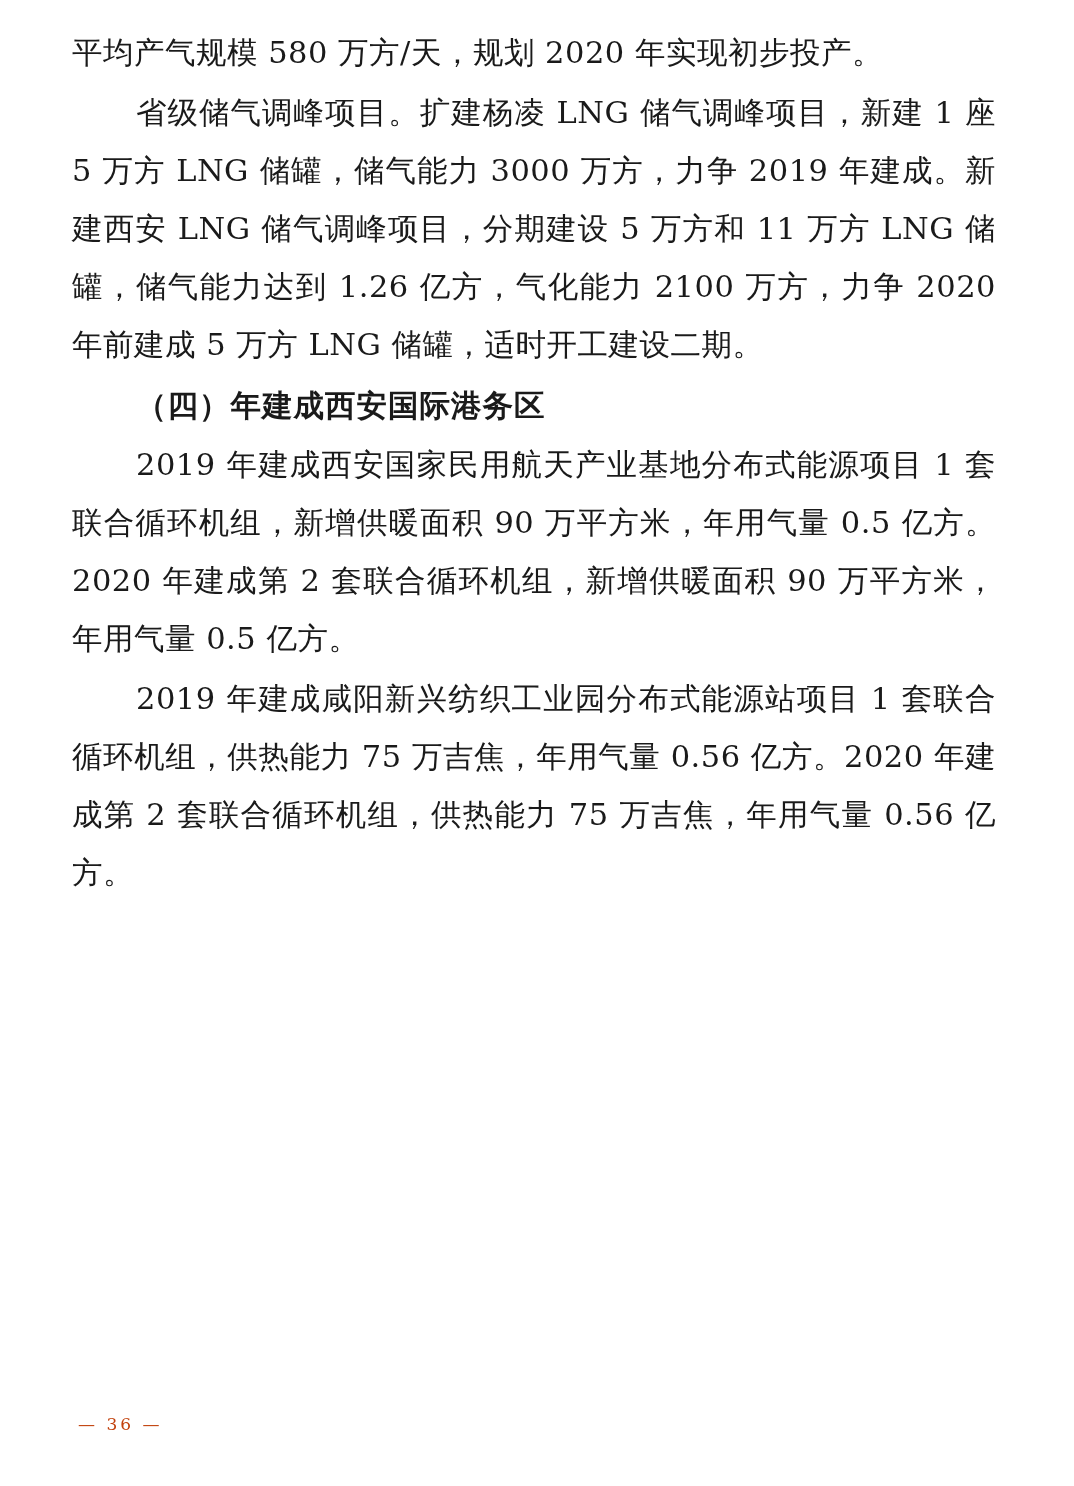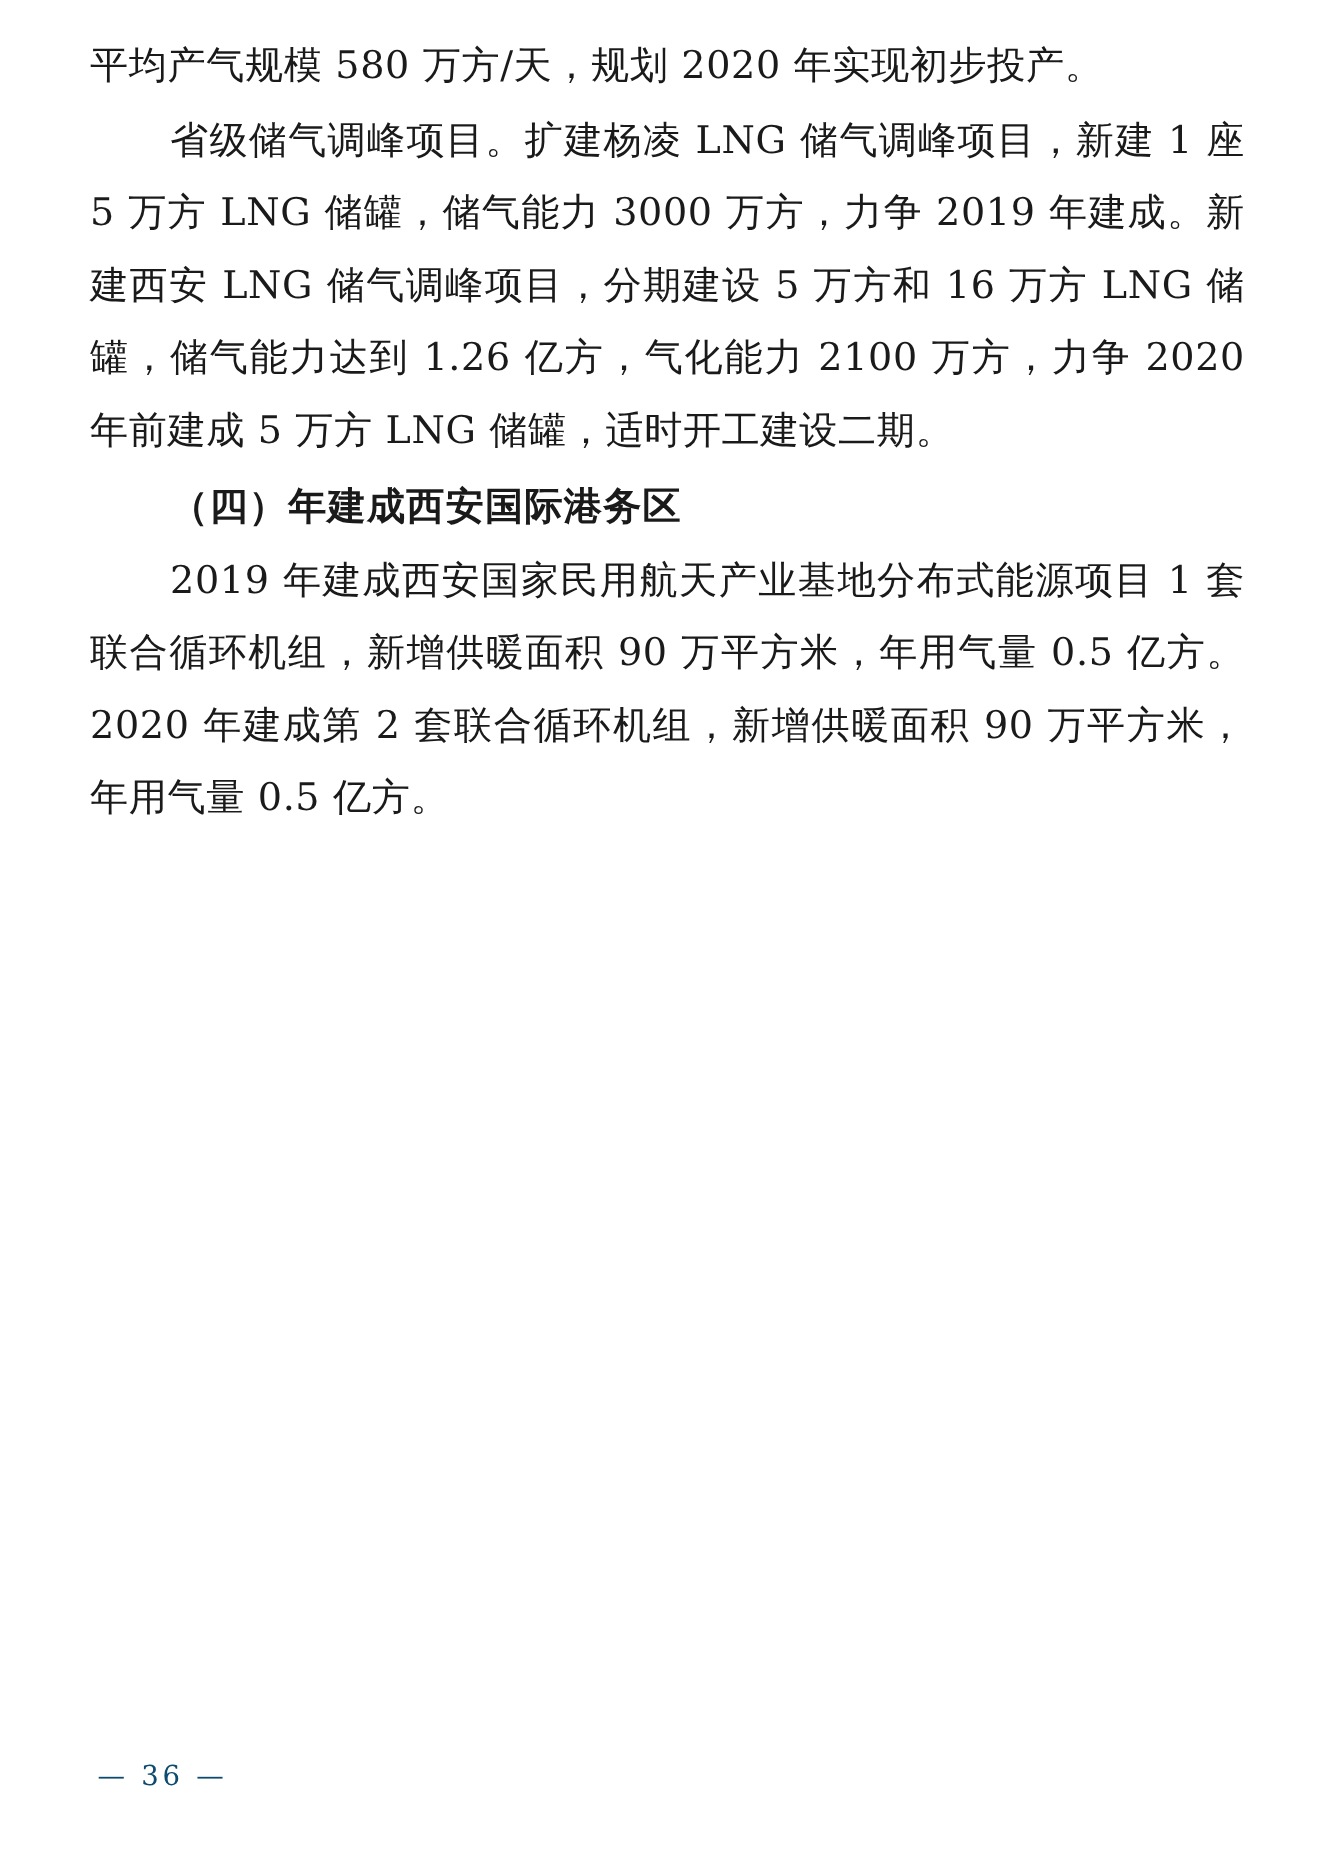--- a/index.html
+++ b/index.html
@@ -45,36 +45,37 @@
   .lead-bold {
     font-weight: normal;
   }
   .footer {
     position: absolute;
     left: 0;
     right: 0;
     bottom: 52px;
     text-align: left;
     padding-left: 78px;
-    font-size: 22px;
+    font-size: 17px;
     letter-spacing: 3px;
-    color: #0c4a6e;
+    color: #c2410c;
   }
 </style>
 </head>
 <body>
 
 <div class="page">
 
   <p class="para">平均产气规模 580 万方/天，规划 2020 年实现初步投产。</p>
 
-  <p class="para indent"><span class="lead-bold">省级储气调峰项目。</span><span>扩建杨凌 LNG 储气调峰项目，新建 1 座 5 万方 LNG 储罐，储气能力 3000 万方，力争 2019 年建成。新建西安 LNG 储气调峰项目，分期建设 5 万方和 16 万方 LNG 储罐，储气能力达到 1.26 亿方，气化能力 2100 万方，力争 2020 年前建成 5 万方 LNG 储罐，适时开工建设二期。</span></p>
+  <p class="para indent"><span class="lead-bold">省级储气调峰项目。</span><span>扩建杨凌 LNG 储气调峰项目，新建 1 座 5 万方 LNG 储罐，储气能力 3000 万方，力争 2019 年建成。新建西安 LNG 储气调峰项目，分期建设 5 万方和 11 万方 LNG 储罐，储气能力达到 1.26 亿方，气化能力 2100 万方，力争 2020 年前建成 5 万方 LNG 储罐，适时开工建设二期。</span></p>
 
 
   <p class="heading">（四）年建成西安国际港务区</p>
 
   <p class="para indent">2019 年建成西安国家民用航天产业基地分布式能源项目 1 套联合循环机组，新增供暖面积 90 万平方米，年用气量 0.5 亿方。2020 年建成第 2 套联合循环机组，新增供暖面积 90 万平方米，年用气量 0.5 亿方。</p>
 
+  <p class="para indent">2019 年建成咸阳新兴纺织工业园分布式能源站项目 1 套联合循环机组，供热能力 75 万吉焦，年用气量 0.56 亿方。2020 年建成第 2 套联合循环机组，供热能力 75 万吉焦，年用气量 0.56 亿方。</p>
 
 
   <div class="footer">— 36 —</div>
 
 </div>
 
 </body></html>

